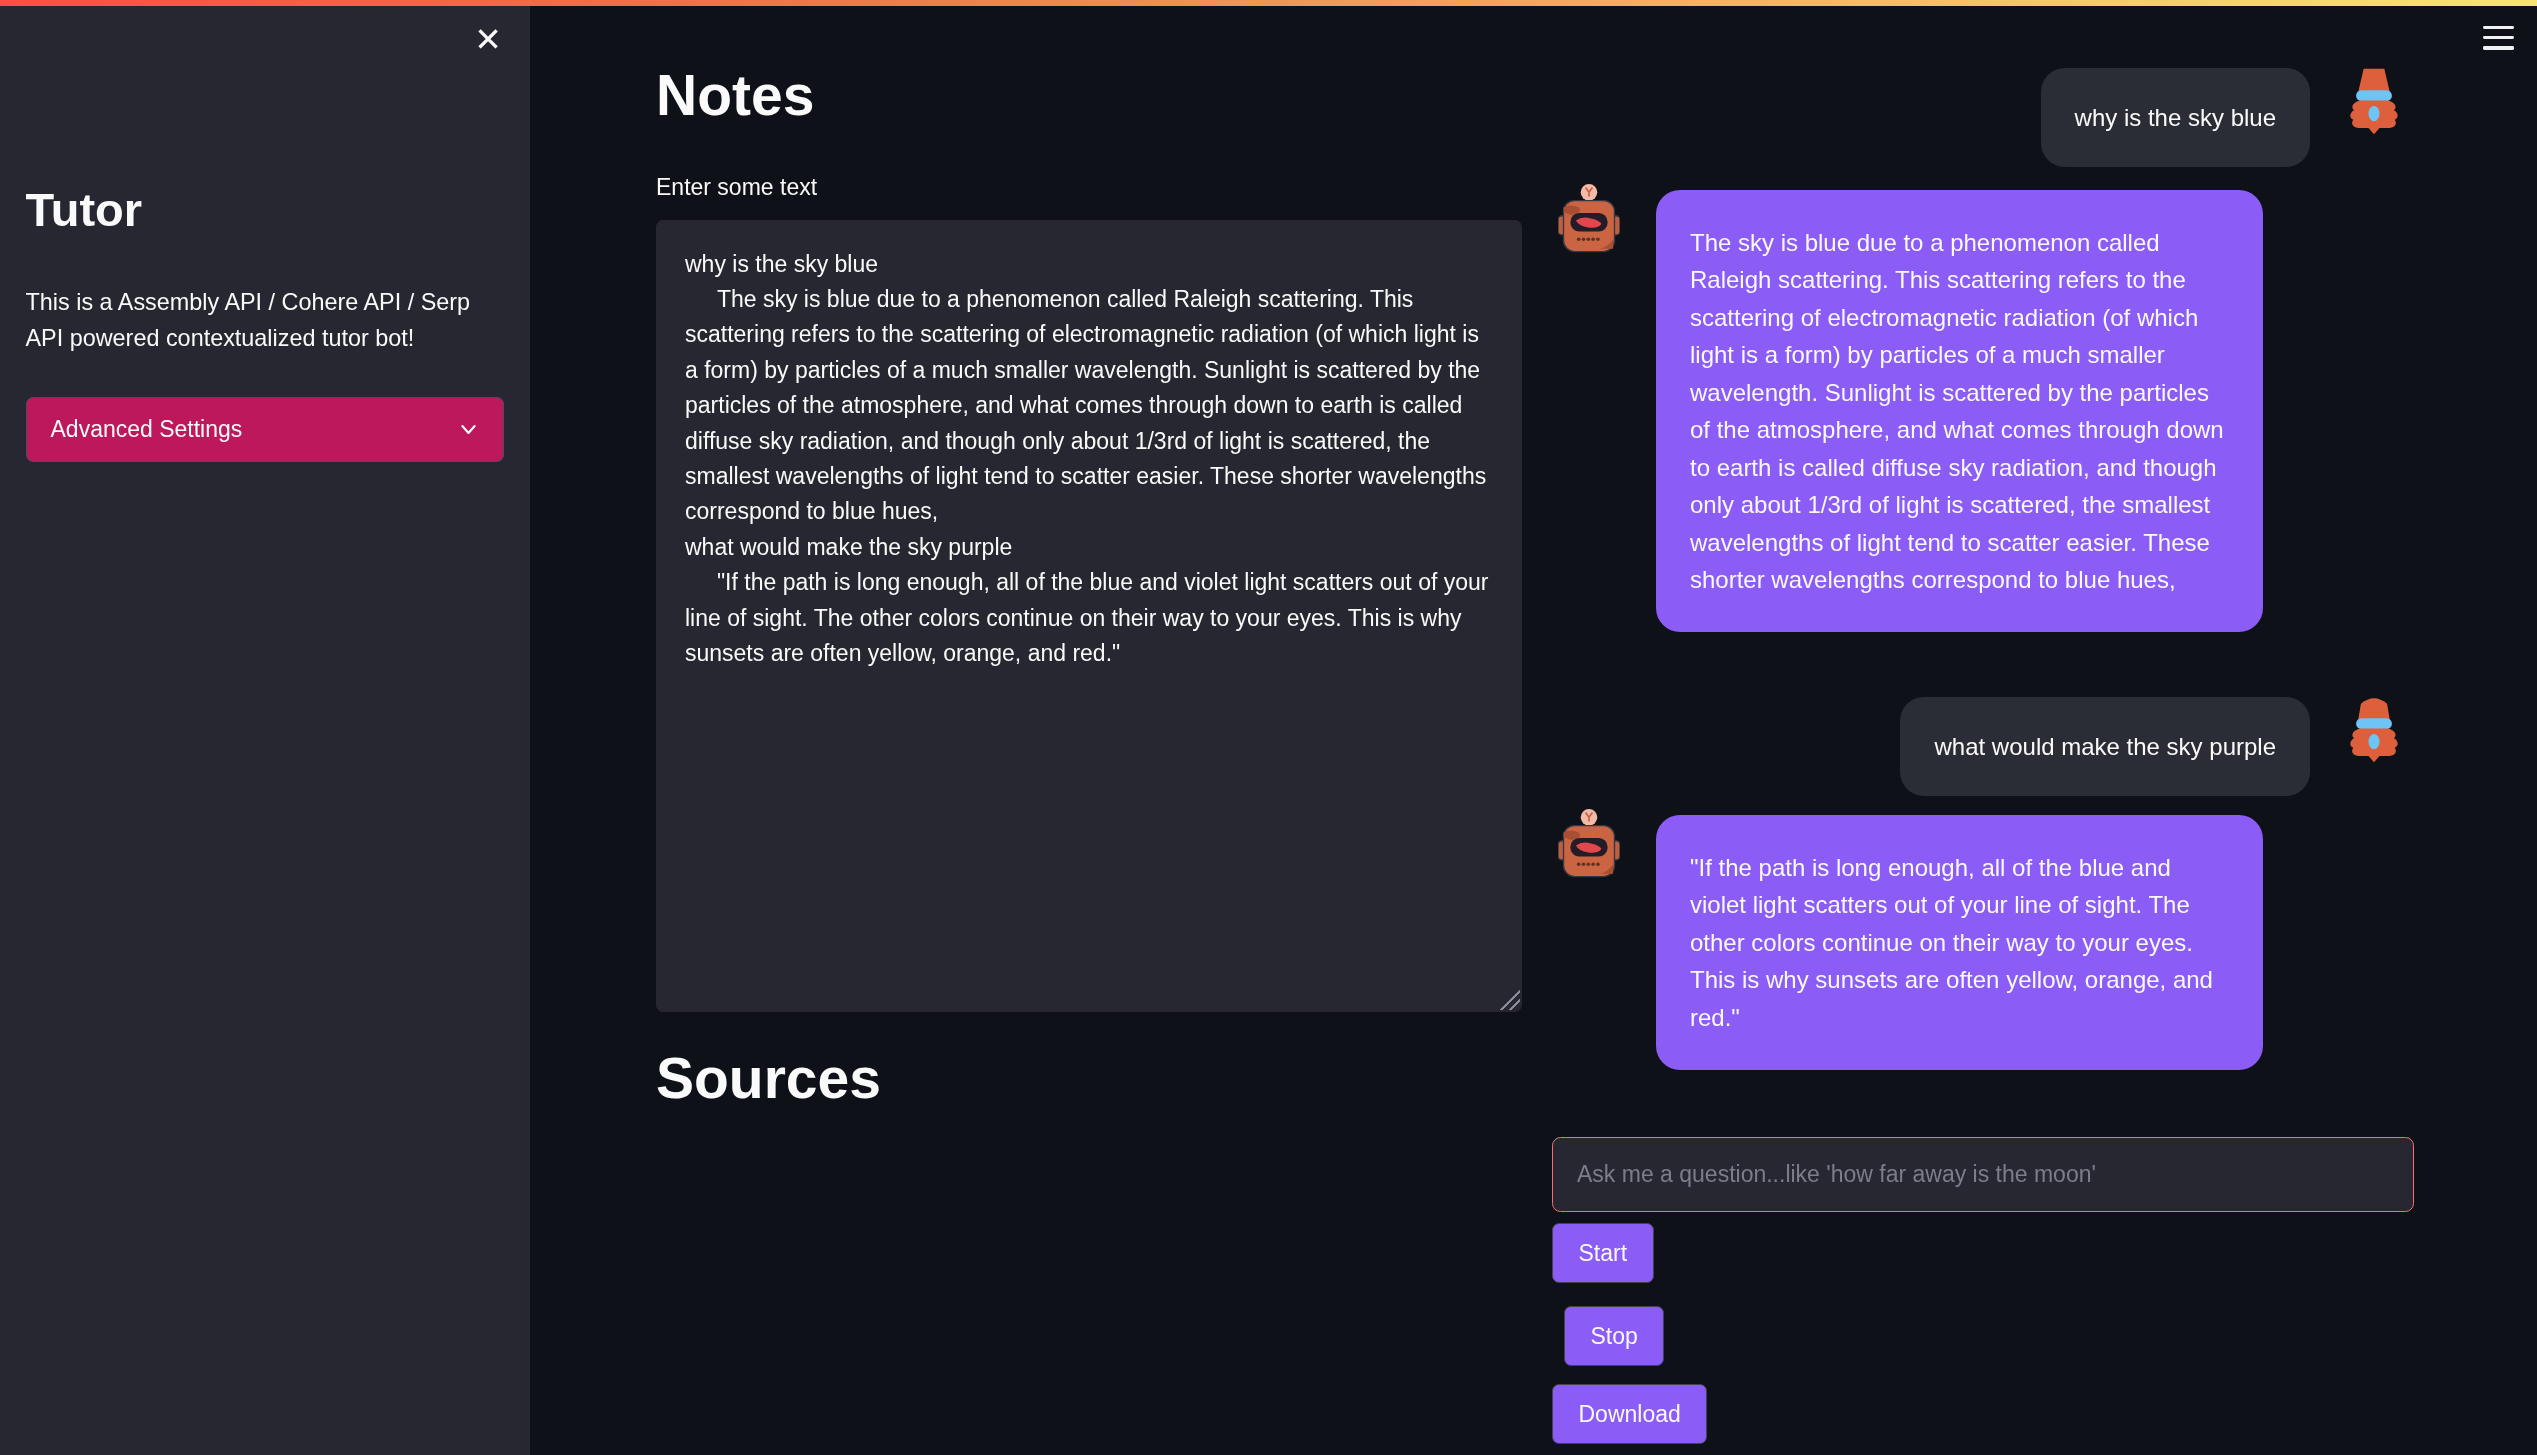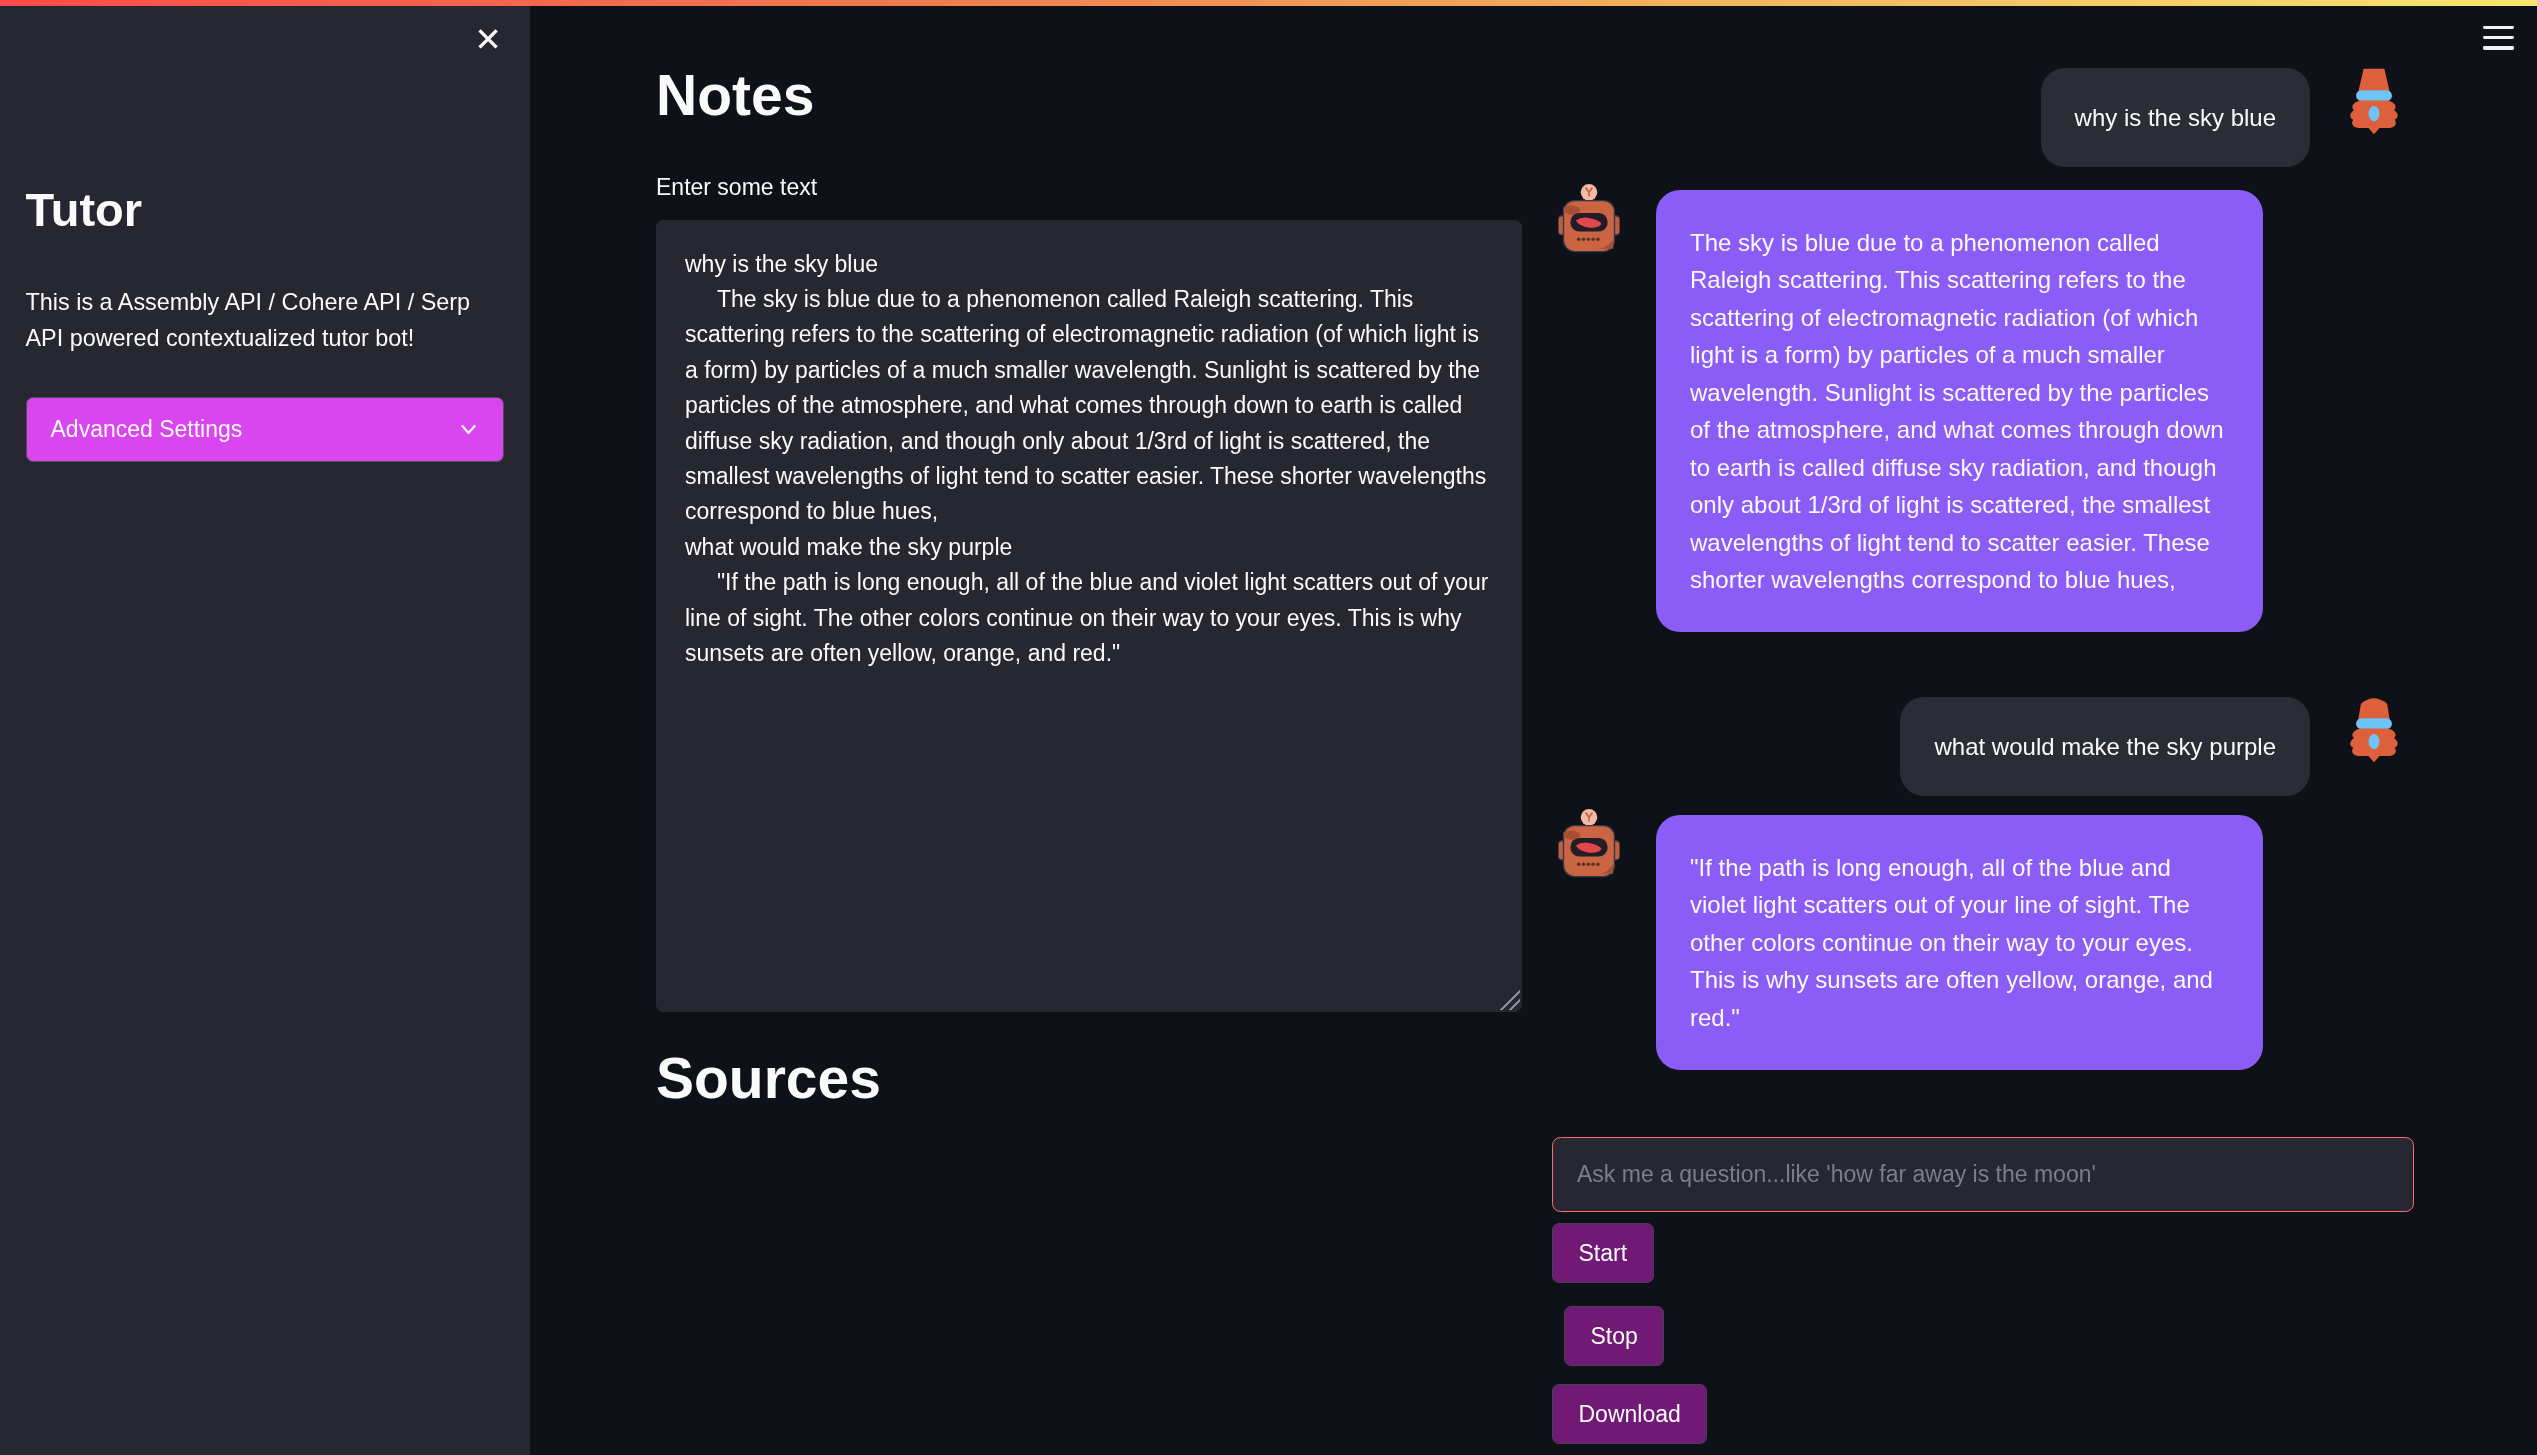--- a/index.html
+++ b/index.html
@@ -9,21 +9,21 @@
   .topbar{position:absolute;left:0;top:0;width:2538px;height:5.7px;
           background:linear-gradient(90deg,#ff4b4b 0%,#ef7a4e 35%,#f2b15c 65%,#f7e66f 100%);}
   
   .sidebar{position:absolute;left:0;top:5.7px;width:530px;height:1450px;background:#262730;}
   .close-x{position:absolute;top:17px;right:28px;font-size:33px;line-height:33px;color:#fafafa;
            cursor:pointer;font-weight:400;}
   .sb-title{position:absolute;left:25.5px;top:176px;font-size:47px;font-weight:700;color:#fafafa;}
   .sb-desc{position:absolute;left:25.5px;top:278px;width:459px;font-size:23.4px;line-height:1.55;color:#fafafa;}
   .expander{position:absolute;left:25.5px;top:391px;width:478px;height:65px;border:0.7px solid #4b4d57;
             border-radius:7px;display:flex;align-items:center;justify-content:space-between;
-            padding:0 24px;box-sizing:border-box;cursor:pointer;background:#d946ef;}
+            padding:0 24px;box-sizing:border-box;cursor:pointer;background:#be185d;}
   .expander-label{font-size:23px;color:#fafafa;}
   .chev{width:21px;height:21px;flex:0 0 auto;}
   
   .h-notes{position:absolute;left:656px;top:62px;font-size:57px;font-weight:700;color:#fafafa;}
   .h-sources{position:absolute;left:656px;top:1045px;font-size:57px;font-weight:700;color:#fafafa;}
   .field-label{position:absolute;left:656px;top:174px;font-size:23px;color:#fafafa;text-align:center;}
   .notes-area{position:absolute;left:656px;top:220px;width:866px;height:792px;box-sizing:border-box;
               background:#262730;border:0.7px solid #262730;border-radius:7px;padding:25.5px 28px;
               font-family:"Liberation Sans",sans-serif;font-size:23px;line-height:1.54;color:#fafafa;
               resize:none;outline:none;}
@@ -44,21 +44,21 @@
   .ba1{left:1558px;top:183px;}
   .u2{top:697px;right:228px;}
   .ua2{top:693px;right:133px;}
   .b2{left:1656px;top:815px;}
   .ba2{left:1558px;top:808px;}
   
   .ask-input{position:absolute;left:1552px;top:1137px;width:862px;height:75px;box-sizing:border-box;
              background:#262730;border:1.4px solid #ff6c6c;border-radius:8.5px;padding:0 24px;
              font-family:"Liberation Sans",sans-serif;font-size:23px;color:#fafafa;outline:none;}
   .ask-input::placeholder{color:#7b7e8a;opacity:1;}
-  .btn{position:absolute;left:1552px;background:#701a75;border:0.7px solid #41444d;border-radius:7px;
+  .btn{position:absolute;left:1552px;background:#8b5cf6;border:0.7px solid #41444d;border-radius:7px;
        color:#fafafa;font-family:"Liberation Sans",sans-serif;font-size:23px;padding:0 25.5px;
        height:60px;display:flex;align-items:center;cursor:pointer;}
   .btn-start{top:1223px;}
   .btn-stop{top:1306px;margin-left:12px;}
   .btn-download{top:1384px;}
   
   .hamburger{position:absolute;right:24px;top:25.5px;width:31px;height:24px;display:flex;
              flex-direction:column;justify-content:space-between;cursor:pointer;}
   .hamburger span{display:block;height:3.5px;background:#f0f2f6;border-radius:1.4px;}
 </style>

